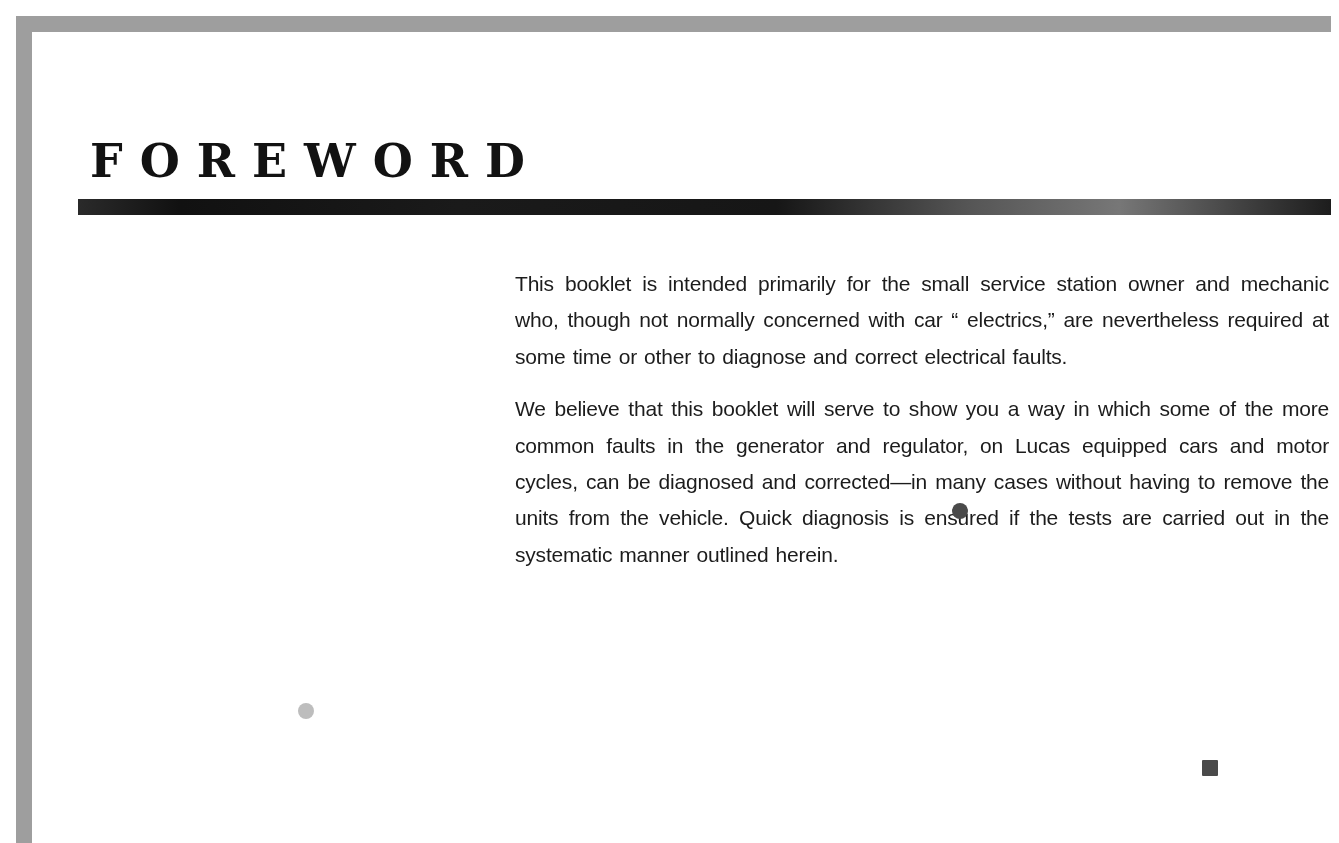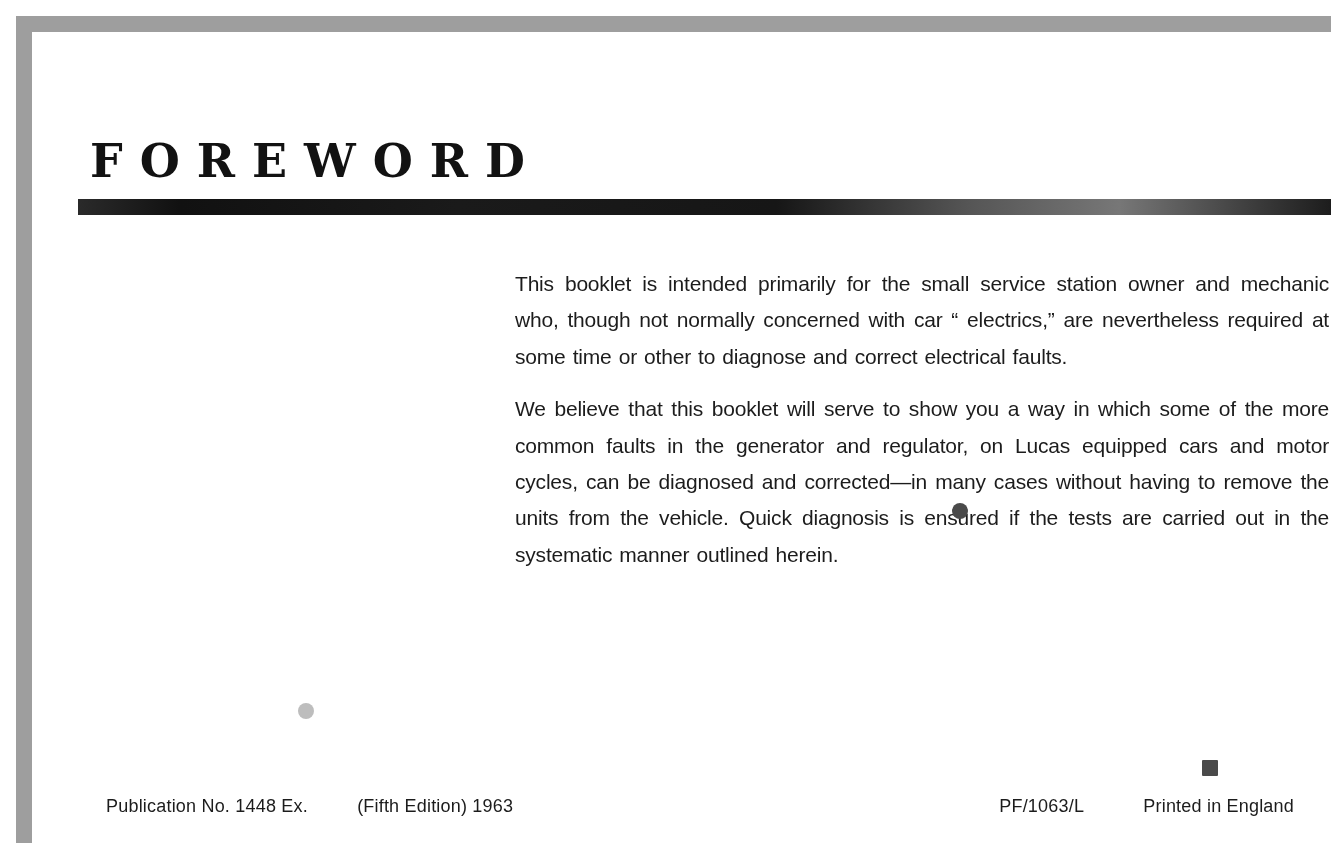--- a/index.html
+++ b/index.html
@@ -108,24 +108,14 @@
 
   <div class="body-text">
     <p>This booklet is intended primarily for the small service station owner and mechanic who, though not normally concerned with car “ electrics,” are nevertheless required at some time or other to diagnose and correct electrical faults.</p>
     <p>We believe that this booklet will serve to show you a way in which some of the more common faults in the generator and regulator, on Lucas equipped cars and motor cycles, can be diagnosed and corrected—in many cases without having to remove the units from the vehicle.  Quick diagnosis is ensured if the tests are carried out in the systematic manner outlined herein.</p>
   </div>
 
   <div class="speck speck-1"></div>
   <div class="speck speck-2"></div>
   <div class="speck speck-3"></div>
 
-  <div class="footer">
-    <div class="group">
-      <span>Publication No. 1448 Ex.</span>
-      <span class="gap-sm">(Fifth Edition) 1963</span>
-    </div>
-    <div class="group">
-      <span>PF/1063/L</span>
-      <span class="gap-md">Printed in England</span>
-    </div>
-  </div>
 
 </div>
 
 </body></html>

